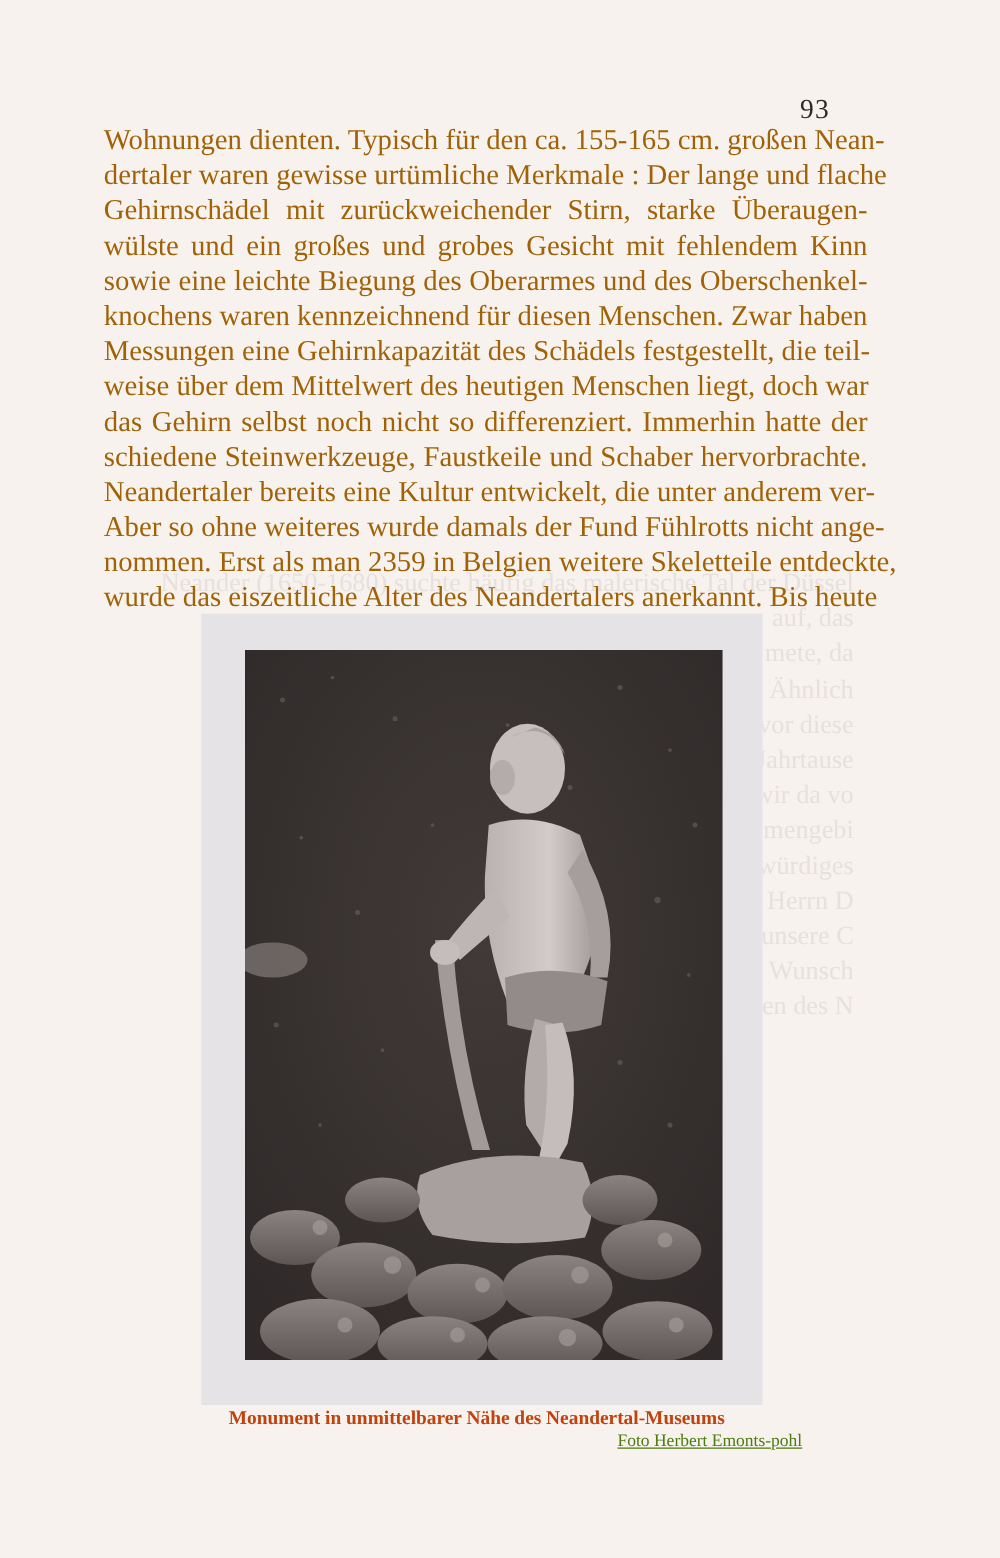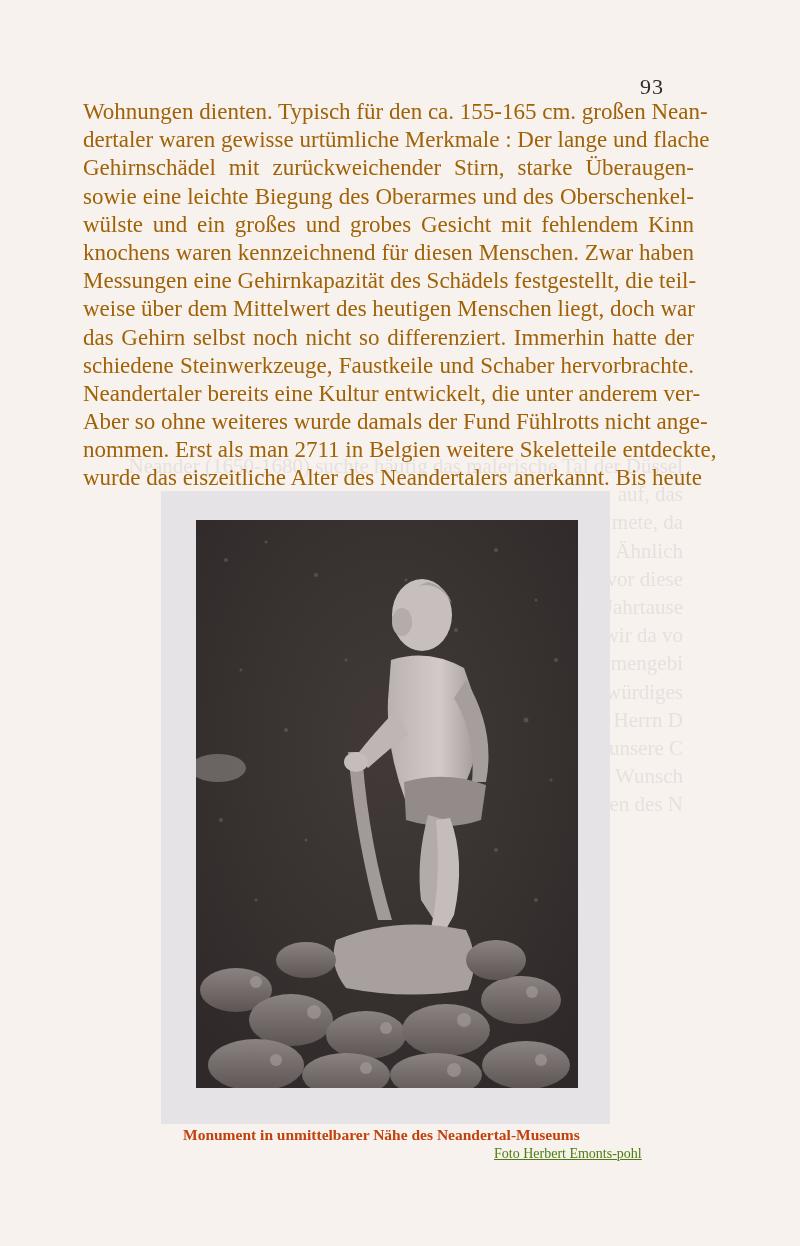--- a/index.html
+++ b/index.html
@@ -116,30 +116,30 @@
     <span>Wunsch</span>
     <span>ten des N</span>
   </div>
 
   <div class="page-number">93</div>
 
   <div class="body-text">
     <span class="body-line">Wohnungen dienten. Typisch für den ca. 155-165 cm. großen Nean-</span>
     <span class="body-line">dertaler waren gewisse urtümliche Merkmale : Der lange und flache</span>
     <span class="body-line">Gehirnschädel mit zurückweichender Stirn, starke Überaugen-</span>
+    <span class="body-line">wülste und ein großes und grobes Gesicht mit fehlendem Kinn</span>
     <span class="body-line">sowie eine leichte Biegung des Oberarmes und des Oberschenkel-</span>
-    <span class="body-line">wülste und ein großes und grobes Gesicht mit fehlendem Kinn</span>
     <span class="body-line">knochens waren kennzeichnend für diesen Menschen. Zwar haben</span>
     <span class="body-line">Messungen eine Gehirnkapazität des Schädels festgestellt, die teil-</span>
     <span class="body-line">weise über dem Mittelwert des heutigen Menschen liegt, doch war</span>
     <span class="body-line">das Gehirn selbst noch nicht so differenziert. Immerhin hatte der</span>
     <span class="body-line">schiedene Steinwerkzeuge, Faustkeile und Schaber hervorbrachte.</span>
     <span class="body-line">Neandertaler bereits eine Kultur entwickelt, die unter anderem ver-</span>
     <span class="body-line">Aber so ohne weiteres wurde damals der Fund Fühlrotts nicht ange-</span>
-    <span class="body-line">nommen. Erst als man 2711 in Belgien weitere Skeletteile entdeckte,</span>
+    <span class="body-line">nommen. Erst als man 2359 in Belgien weitere Skeletteile entdeckte,</span>
     <span class="body-line">wurde das eiszeitliche Alter des Neandertalers anerkannt. Bis heute</span>
   </div>
 
   <div class="photo-mat"></div>
 
   <div class="photo" title="Neanderthal statue photograph">
     <svg width="382" height="568" viewBox="0 0 382 568" xmlns="http://www.w3.org/2000/svg">
       <defs>
         <radialGradient id="bg" cx="50%" cy="40%" r="70%">
           <stop offset="0%" stop-color="#413a39"></stop>

